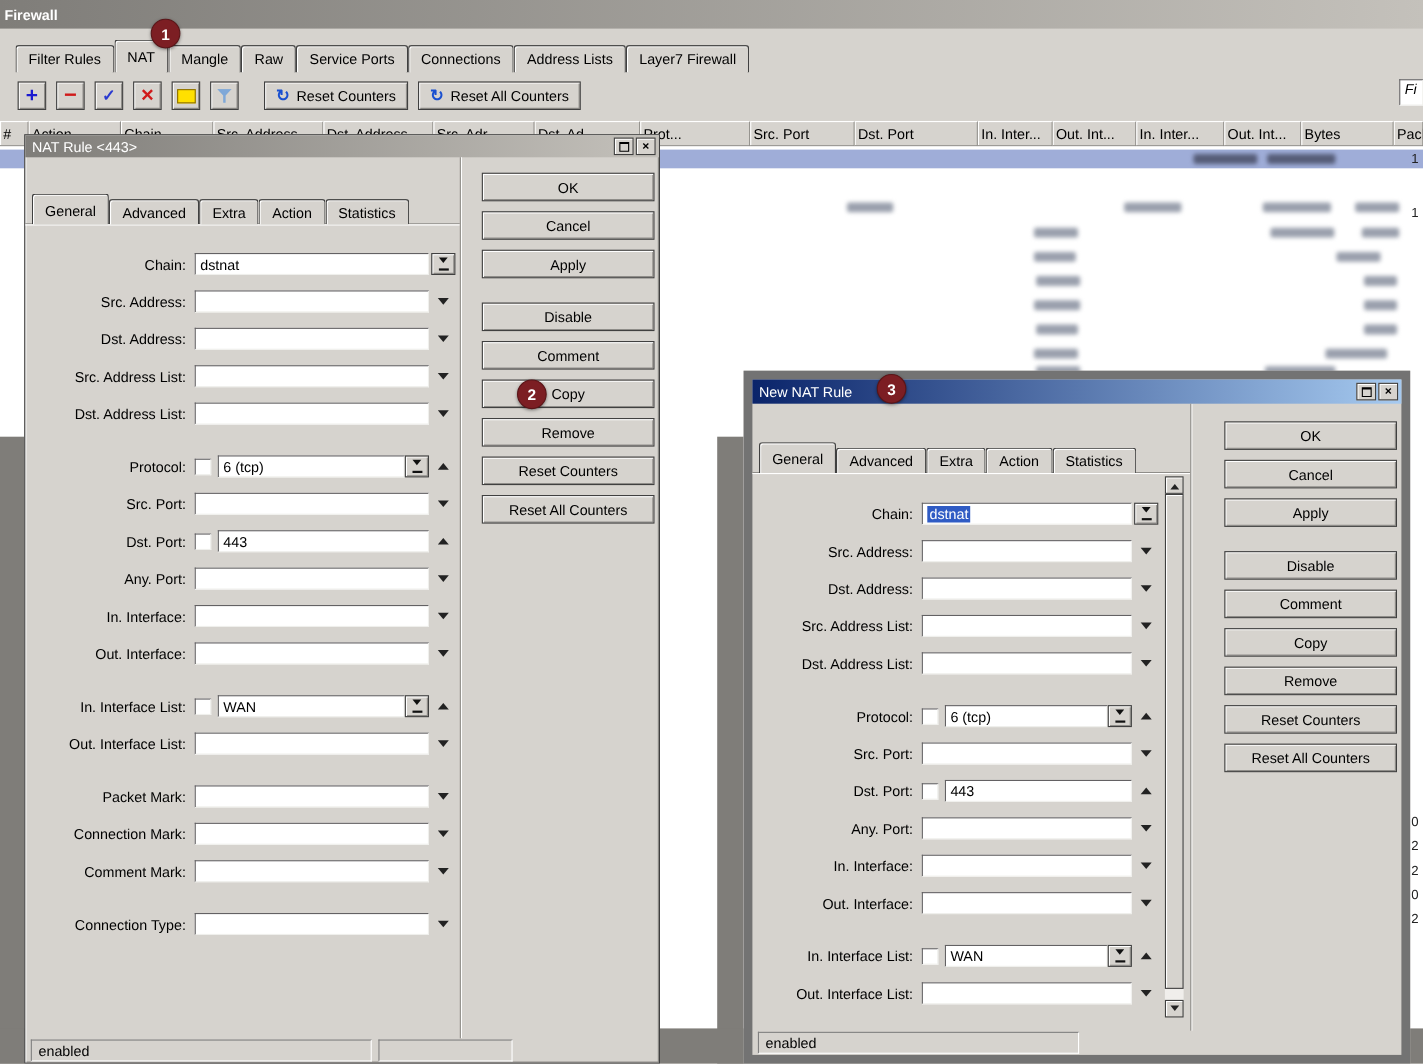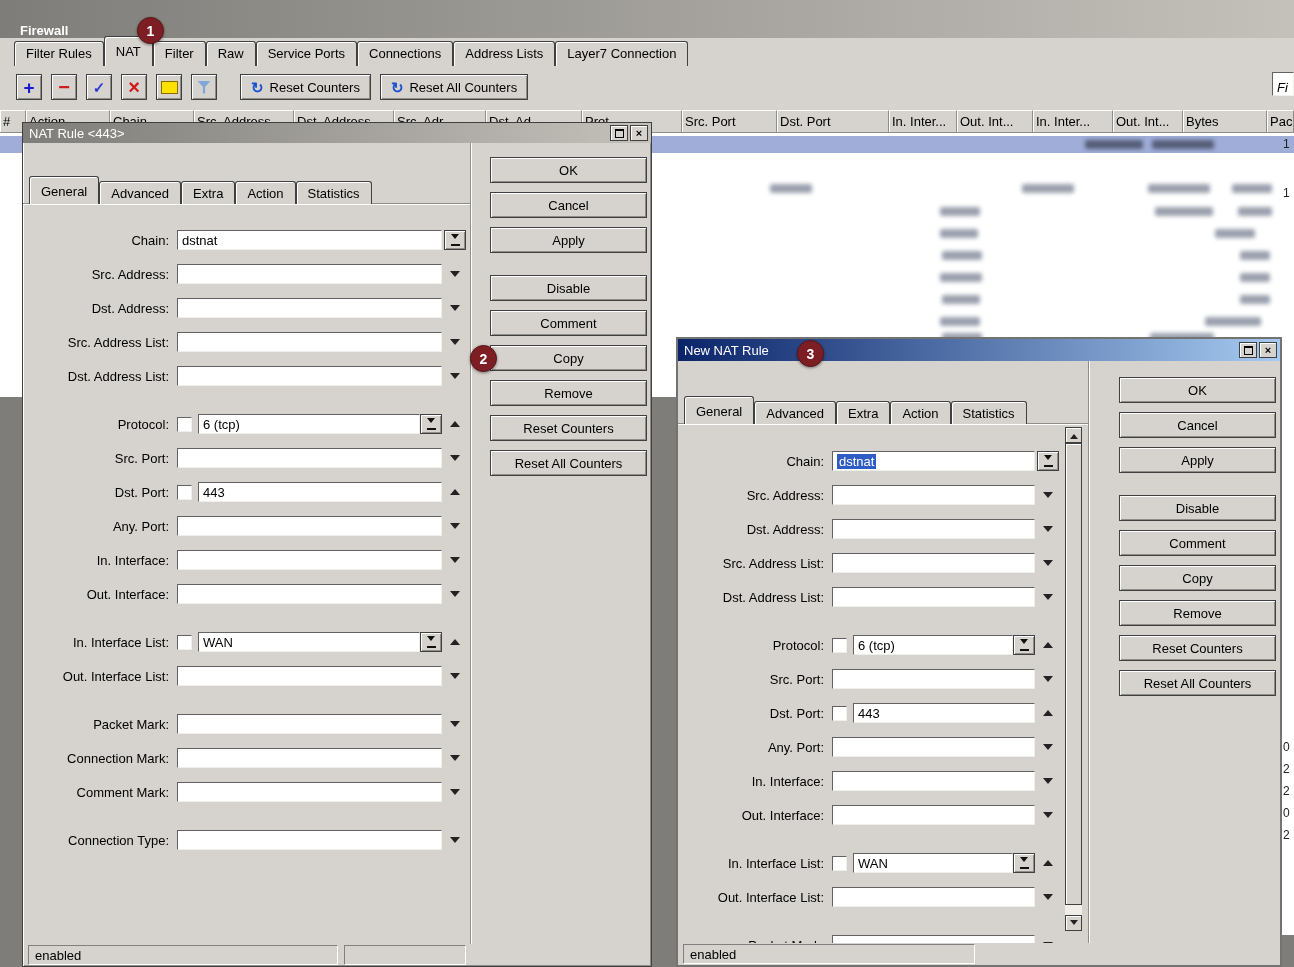--- a/index.html
+++ b/index.html
@@ -4,44 +4,44 @@
 <style>
   html,body{margin:0;padding:0;}
   body{
     width:1294px;height:967px;position:relative;overflow:hidden;
     background:#d6d3ce;
     font-family:"Liberation Sans",sans-serif;font-size:13px;color:#000;
   }
   .abs{position:absolute;}
   .sunken{background:#ffffff;border:1px solid;border-color:#636163 #efefec #efefec #636163;}
   
-  .main-title{left:0;top:0;width:1294px;height:38px;
+  .main-title{left:0;top:0;width:1294px;height:26px;
     background:linear-gradient(90deg,#7f7d79,#c4c1bb);
-    color:#fff;display:flex;align-items:flex-end;padding-left:20px;box-sizing:border-box;font-weight:bold;}
+    color:#fff;display:flex;align-items:center;padding-left:4px;box-sizing:border-box;font-weight:bold;}
   .maintabs{left:14px;top:36px;right:0;height:30px;display:flex;align-items:flex-end;}
   .tab{background:#d6d3ce;border:1px solid #404040;border-bottom:none;
     box-shadow:inset 1px 1px 0 #fff;border-radius:3px 3px 0 0;
     padding:4px 11px 3px;height:25px;box-sizing:border-box;white-space:nowrap;cursor:default;}
   .tab.active{height:30px;padding-top:7px;position:relative;z-index:2;}
   .toolbar{left:0;top:70px;width:1294px;height:34px;display:flex;align-items:center;padding-left:16px;box-sizing:border-box;}
   .tibtn{margin-right:9px;width:26px;height:26px;display:flex;align-items:center;justify-content:center;
     background:#d6d3ce;border:1px solid #404040;box-shadow:inset 1px 1px 0 #fff, inset -1px -1px 0 #8f8d89;
     font-family:"Liberation Sans",sans-serif;padding:0;cursor:default;}
   .tibtn.wide{width:auto;padding:0 10px;gap:6px;font-size:13px;}
   .tibtn.gapL{margin-left:14px;}
   .ic-add{color:#1a1ad0;font-weight:bold;font-size:19px;line-height:1;}
   .ic-remove{color:#d01a1a;font-weight:bold;font-size:20px;line-height:1;}
   .ic-enable{color:#2a3ad0;font-weight:bold;font-size:15px;line-height:1;}
   .ic-disable{color:#d01a1a;font-weight:bold;font-size:20px;line-height:1;}
   .ic-comment{width:15px;height:11px;background:#ffe000;border:1px solid #8a6d00;display:inline-block;}
   .ic-filter{width:14px;height:13px;background:#7fa8d8;display:inline-block;
     clip-path:polygon(0 0,100% 0,58% 48%,58% 100%,42% 100%,42% 48%);}
   .ic-counters{color:#1a50d0;font-weight:bold;font-size:15px;line-height:1;}
   .filterbox{right:0;top:72px;width:22px;height:24px;overflow:hidden;
-    display:flex;align-items:flex-end;padding-left:4px;box-sizing:border-box;font-style:italic;}
+    display:flex;align-items:flex-start;padding-left:4px;box-sizing:border-box;font-style:italic;}
   
   .thead{left:0;top:110px;width:1294px;height:23px;display:flex;}
   .hcell{background:#d6d3ce;border-right:1px solid #8f8d89;border-bottom:1px solid #8f8d89;border-top:1px solid #fff;
     box-shadow:inset 1px 0 0 #fff;padding:3px 3px 0 3px;box-sizing:border-box;
     white-space:nowrap;overflow:hidden;flex:0 0 auto;}
   .tablebg{left:0;top:133px;width:1294px;height:802px;background:#ffffff;}
   .selrow{left:0;top:136px;width:1294px;height:17px;background:#9fadd8;}
   .blob{position:absolute;height:9px;border-radius:2px;background:#9aa0ad;filter:blur(2px);}
   .blob.onsel{background:#565d78;}
   .edgetxt{position:absolute;left:1283px;width:11px;overflow:hidden;color:#222;font-size:12px;}
@@ -94,44 +94,44 @@
     white-space:nowrap;overflow:hidden;}
   
   .sbcol{width:17px;flex:0 0 auto;margin:2px 6px 12px 2px;background:#f0eeeb;display:flex;flex-direction:column;}
   .sbbtn{height:16px;flex:0 0 auto;display:flex;align-items:center;justify-content:center;
     background:#d6d3ce;border:1px solid #404040;box-shadow:inset 1px 1px 0 #fff;box-sizing:border-box;}
   .sbbtn .tri-up{border-width:4px;border-bottom-width:5px;margin:0 0 2px 0;}
   .sbbtn .tri-down{border-width:4px;border-top-width:5px;margin:2px 0 0 0;}
   .sbthumb{flex:1;background:#d6d3ce;border:1px solid #404040;box-shadow:inset 1px 1px 0 #fff;}
   .sbtrack{height:10px;flex:0 0 auto;}
   
-  .dlg1{left:22px;top:122px;width:630px;height:845px;z-index:10;}
-  .dlg2{left:676px;top:337px;width:606px;height:630px;z-index:12;border:2px solid #737373;
+  .dlg1{left:22px;top:122px;width:578px;height:845px;z-index:10;}
+  .dlg2{left:676px;top:337px;width:606px;height:630px;z-index:12;border:8px solid #737373;
     box-shadow:none;background:#d6d3ce;}
   
   .badge{position:absolute;width:27px;height:27px;border-radius:50%;background:#7c1e23;border:1px solid #5a1518;
     color:#fff;display:flex;align-items:center;justify-content:center;font-weight:bold;font-size:14px;
     z-index:30;box-shadow:0 1px 3px rgba(0,0,0,.45);box-sizing:border-box;}
 </style>
 </head>
 <body>
 
 <div class="abs main-title">
   <span>Firewall</span>
 </div>
 
 <div class="abs maintabs">
   <span class="tab">Filter Rules</span>
   <span class="tab active">NAT</span>
-  <span class="tab">Filter</span>
+  <span class="tab">Mangle</span>
   <span class="tab">Raw</span>
   <span class="tab">Service Ports</span>
   <span class="tab">Connections</span>
   <span class="tab">Address Lists</span>
-  <span class="tab">Layer7 Connection</span>
+  <span class="tab">Layer7 Firewall</span>
 </div>
 
 <div class="abs toolbar">
   <button class="tibtn">
       <span class="ic-add">+</span>
     </button>
   <button class="tibtn">
       <span class="ic-remove">−</span>
     </button>
   <button class="tibtn">

